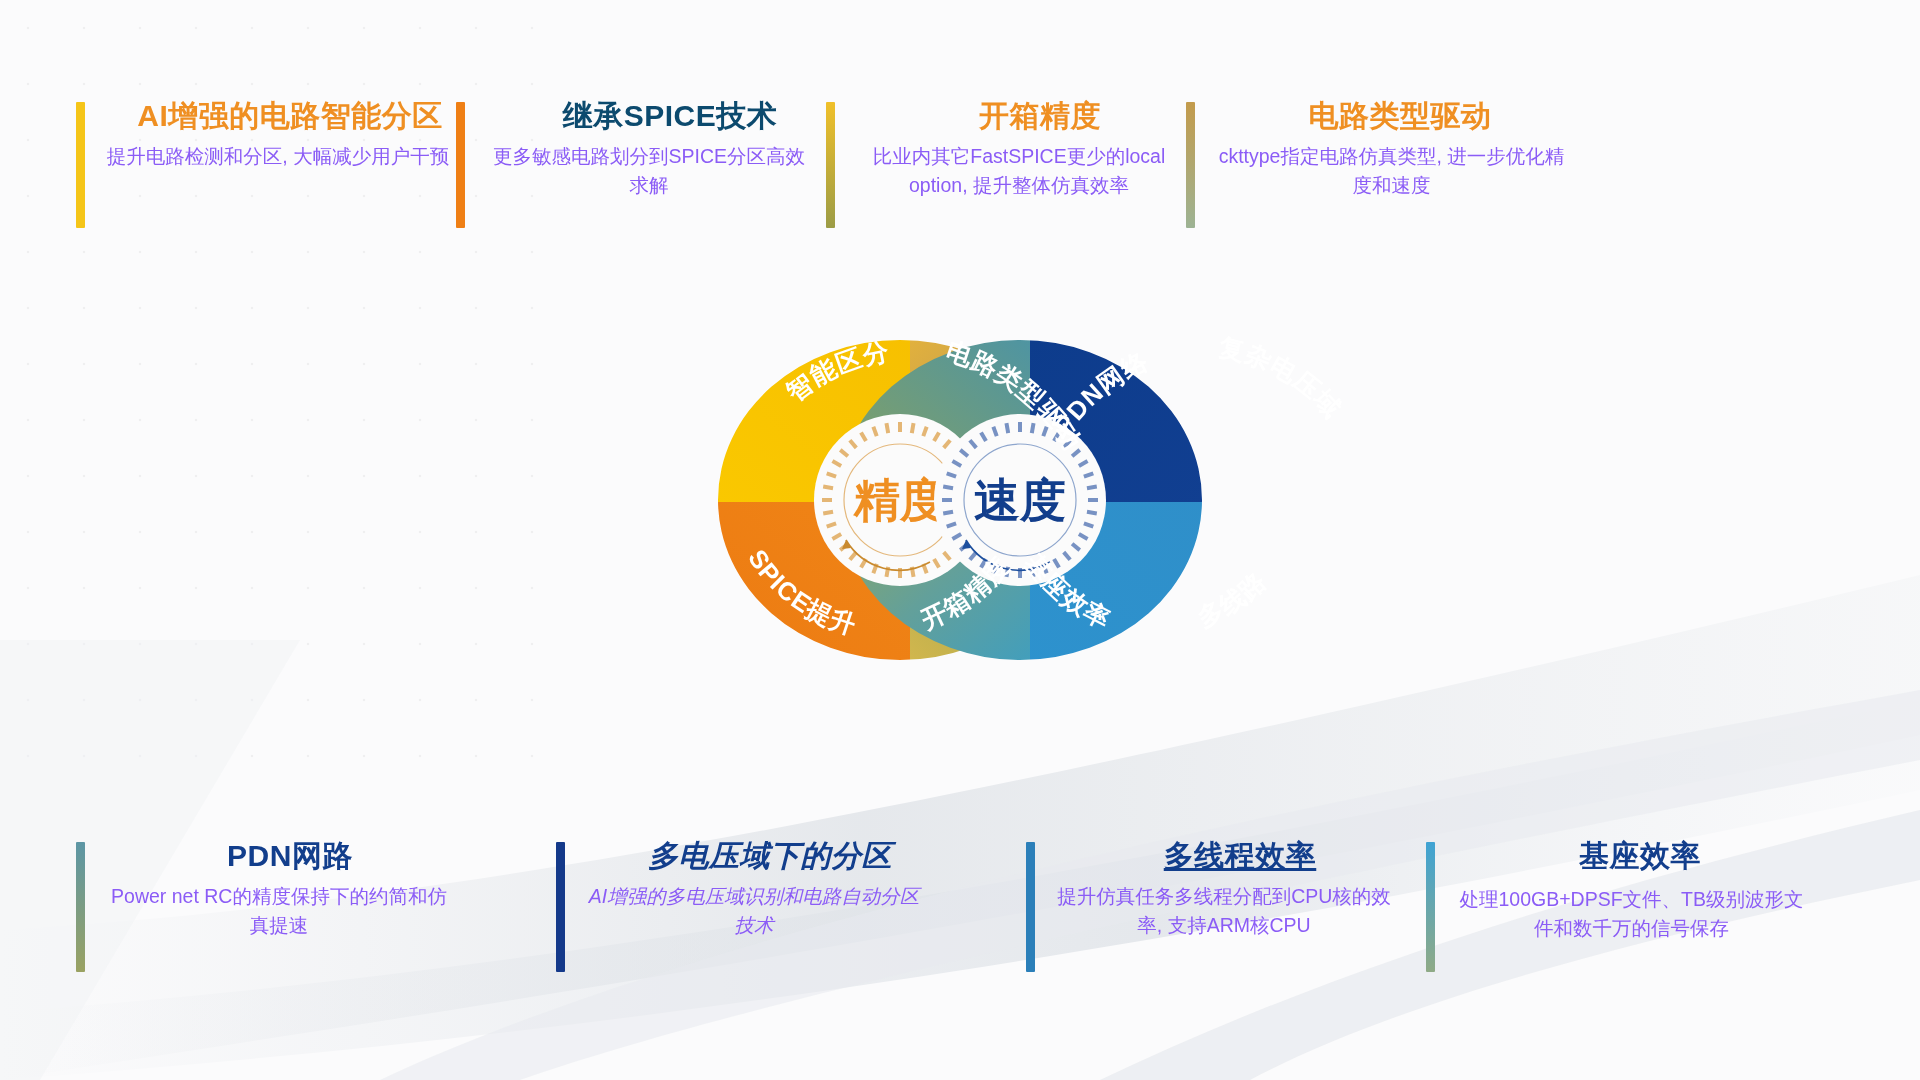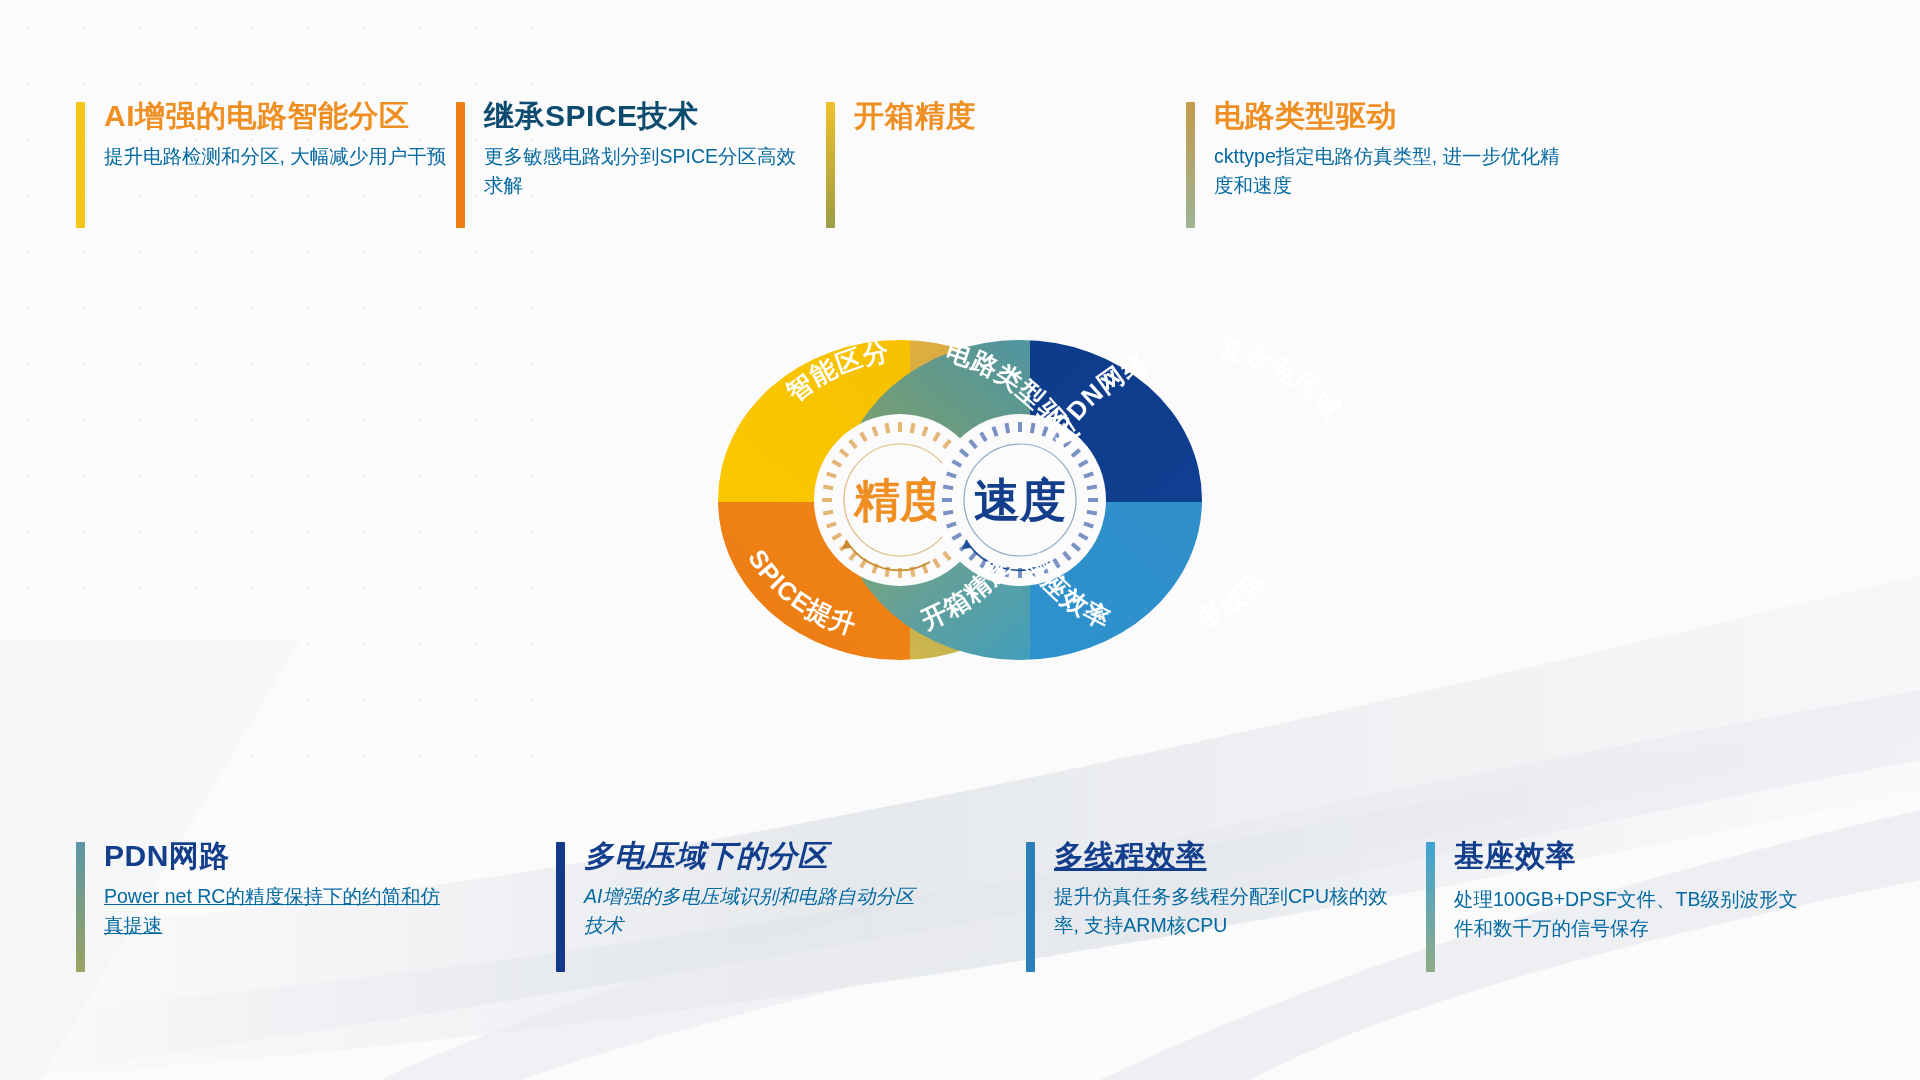--- a/index.html
+++ b/index.html
@@ -11,32 +11,32 @@
   }
   
   #bg-dots{
     position:absolute; left:0; top:0; width:560px; height:760px;
     background-image:radial-gradient(circle, rgba(0,0,0,.055) 1.4px, transparent 1.6px);
     background-size:56px 56px;
     opacity:.85; pointer-events:none;
   }
   #bg-sweeps{ position:absolute; inset:0; pointer-events:none; }
   
-  .card{ position:absolute; width:400px; }
+  .card{ position:absolute; width:400px;text-align:center; }
   .card .bar{
     position:absolute; left:0; top:4px; width:9px; height:100%;
     border-radius:1px;
   }
   .card .inner{ padding-left:28px; }
   .card h3{
     font-size:30px; font-weight:bold; letter-spacing:.5px;
     line-height:1.18; white-space:nowrap;
   }
   .card p{
-    font-size:19.5px; line-height:1.48; color:#0369a1; margin-top:9px;
+    font-size:19.5px; line-height:1.48; color:#8b5cf6; margin-top:9px;
     font-weight:400;
   }
   .card.top .bar{ height:126px; }
   .card.bot .bar{ height:130px; }
 
   
   #infinity-wrap{
     position:absolute; left:460px; top:290px; width:1000px; height:420px;
   }
   #infinity-wrap svg{ display:block; width:100%; height:100%; overflow:visible; }
@@ -88,36 +88,37 @@
   <div class="inner">
     <h3 style="color:#0c4a6e;">继承SPICE技术</h3>
     <p style="max-width:330px;">更多敏感电路划分到SPICE分区高效求解</p>
   </div>
 </div>
 
 <div class="card top" style="left:826px; top:98px;">
   <div class="bar" style="background:linear-gradient(#f0c02a,#9c9c46);"></div>
   <div class="inner">
     <h3 style="color:#ef8f22;">开箱精度</h3>
+    <p style="max-width:330px;">比业内其它FastSPICE更少的local option, 提升整体仿真效率</p>
   </div>
 </div>
 
 <div class="card top" style="left:1186px; top:98px;">
   <div class="bar" style="background:linear-gradient(#c39b4c,#9db394);"></div>
   <div class="inner">
     <h3 style="color:#ef8f22;">电路类型驱动</h3>
     <p style="max-width:355px;">ckttype指定电路仿真类型, 进一步优化精度和速度</p>
   </div>
 </div>
 
 <div class="card bot" style="left:76px; top:838px;">
   <div class="bar" style="background:linear-gradient(#5c96a5,#9aa262);"></div>
   <div class="inner">
     <h3 style="color:#123e8c;">PDN网路</h3>
-    <p style="max-width:350px;text-decoration:underline;">Power net RC的精度保持下的约简和仿真提速</p>
+    <p style="max-width:350px;">Power net RC的精度保持下的约简和仿真提速</p>
   </div>
 </div>
 
 <div class="card bot" style="left:556px; top:838px;font-style:italic;">
   <div class="bar" style="background:linear-gradient(#14398a,#14398a);"></div>
   <div class="inner">
     <h3 style="color:#123e8c;">多电压域下的分区</h3>
     <p style="max-width:340px;">AI增强的多电压域识别和电路自动分区技术</p>
   </div>
 </div>

